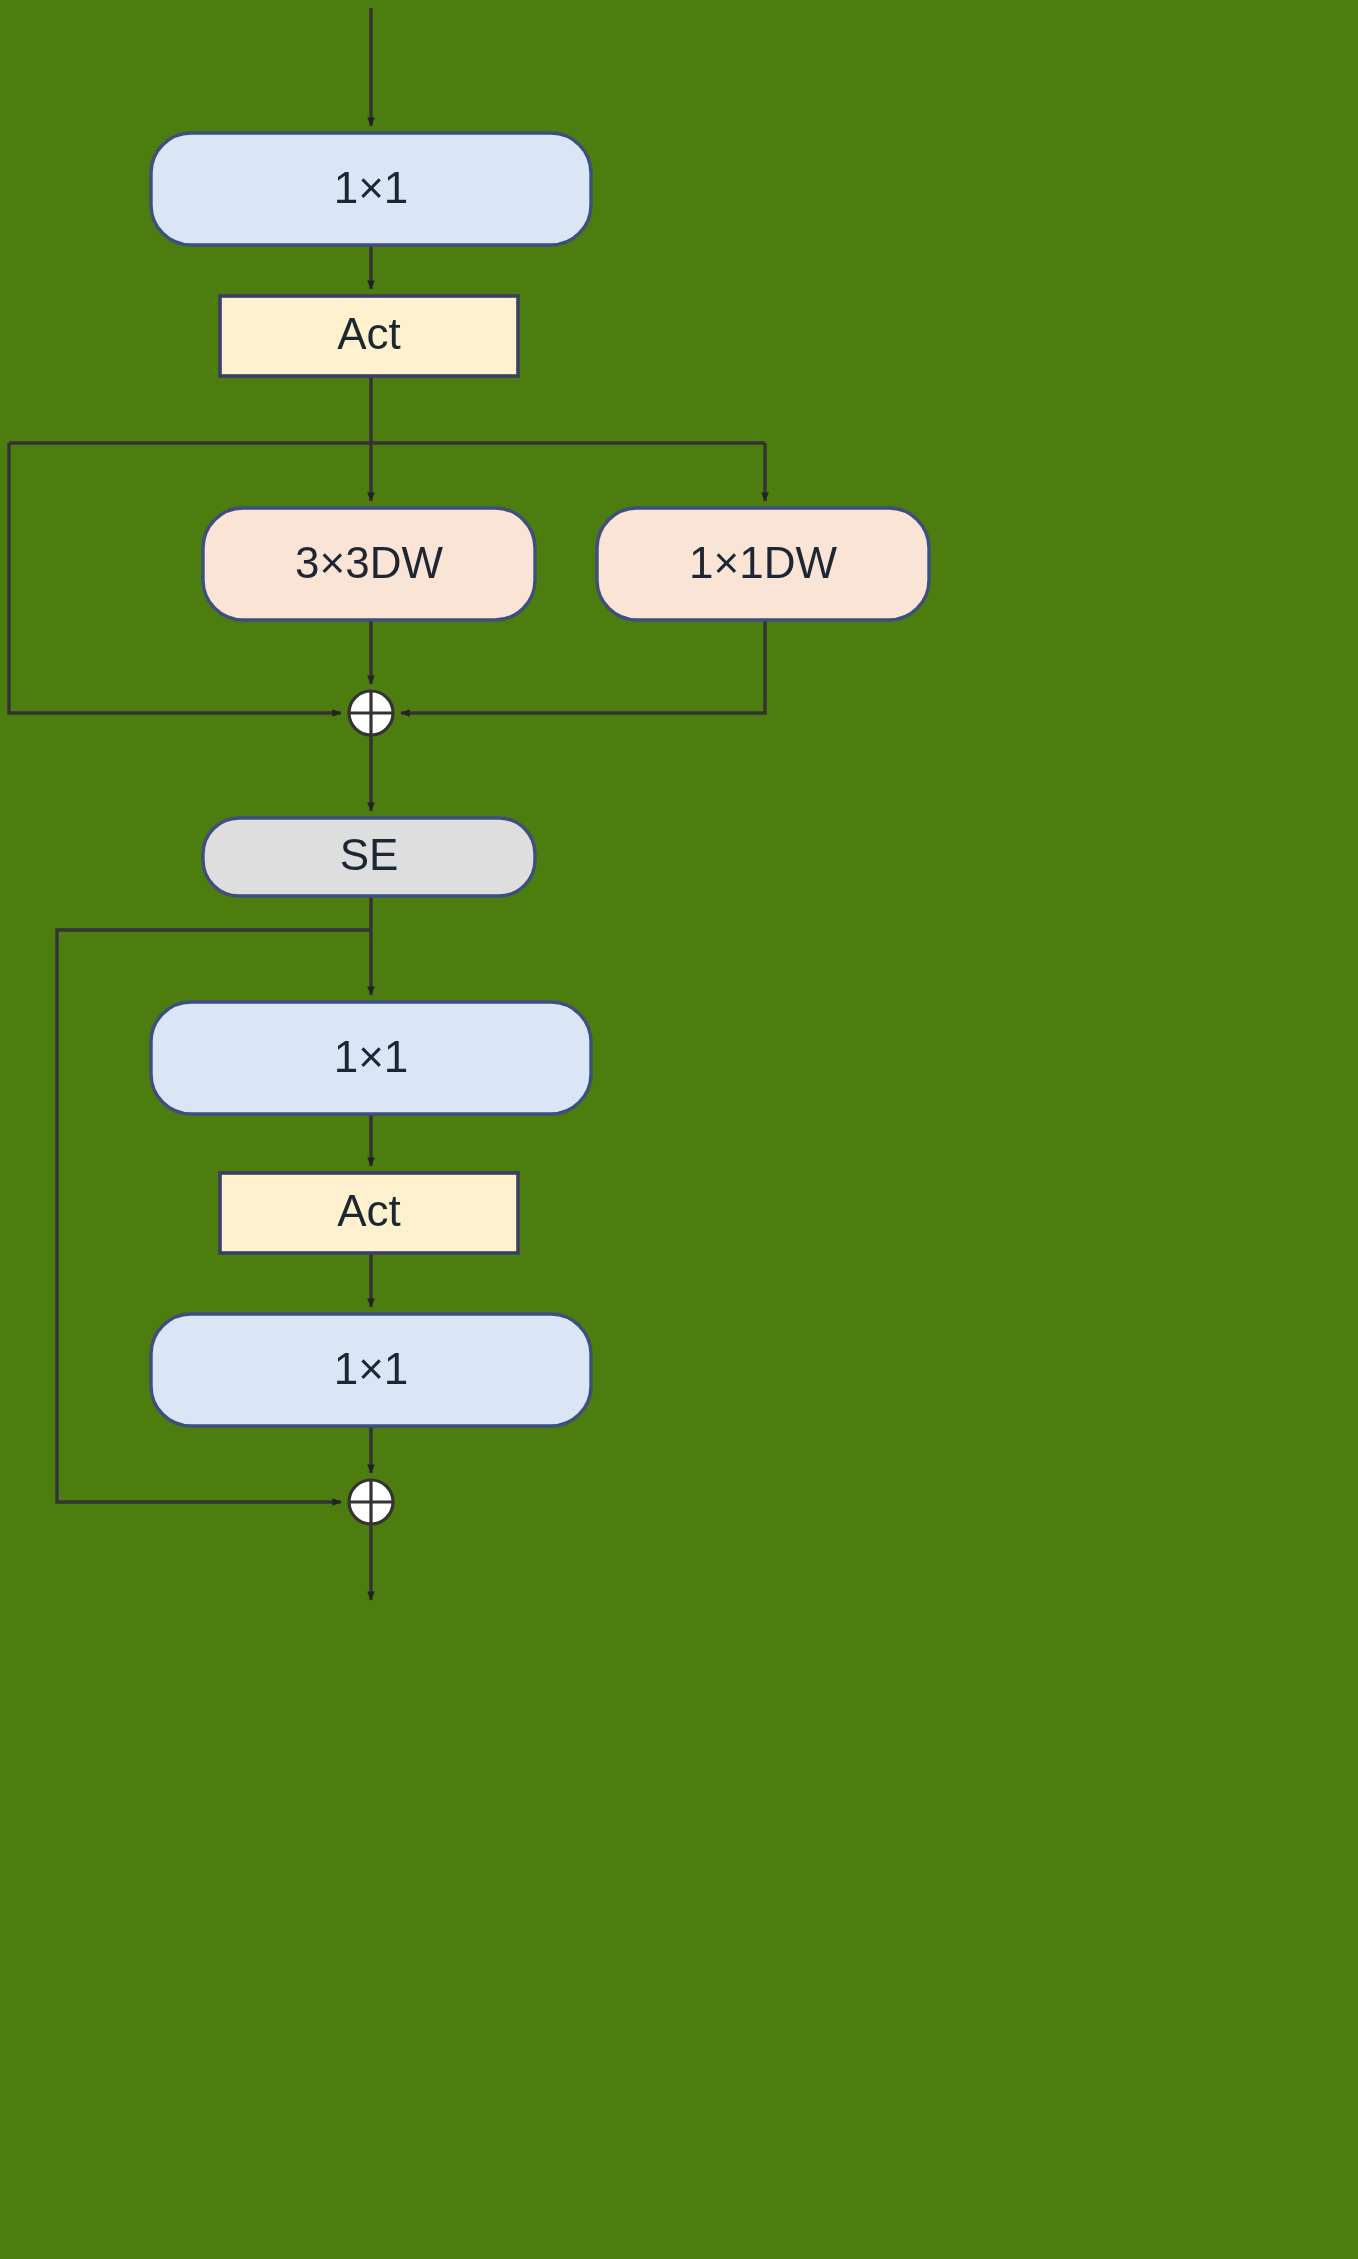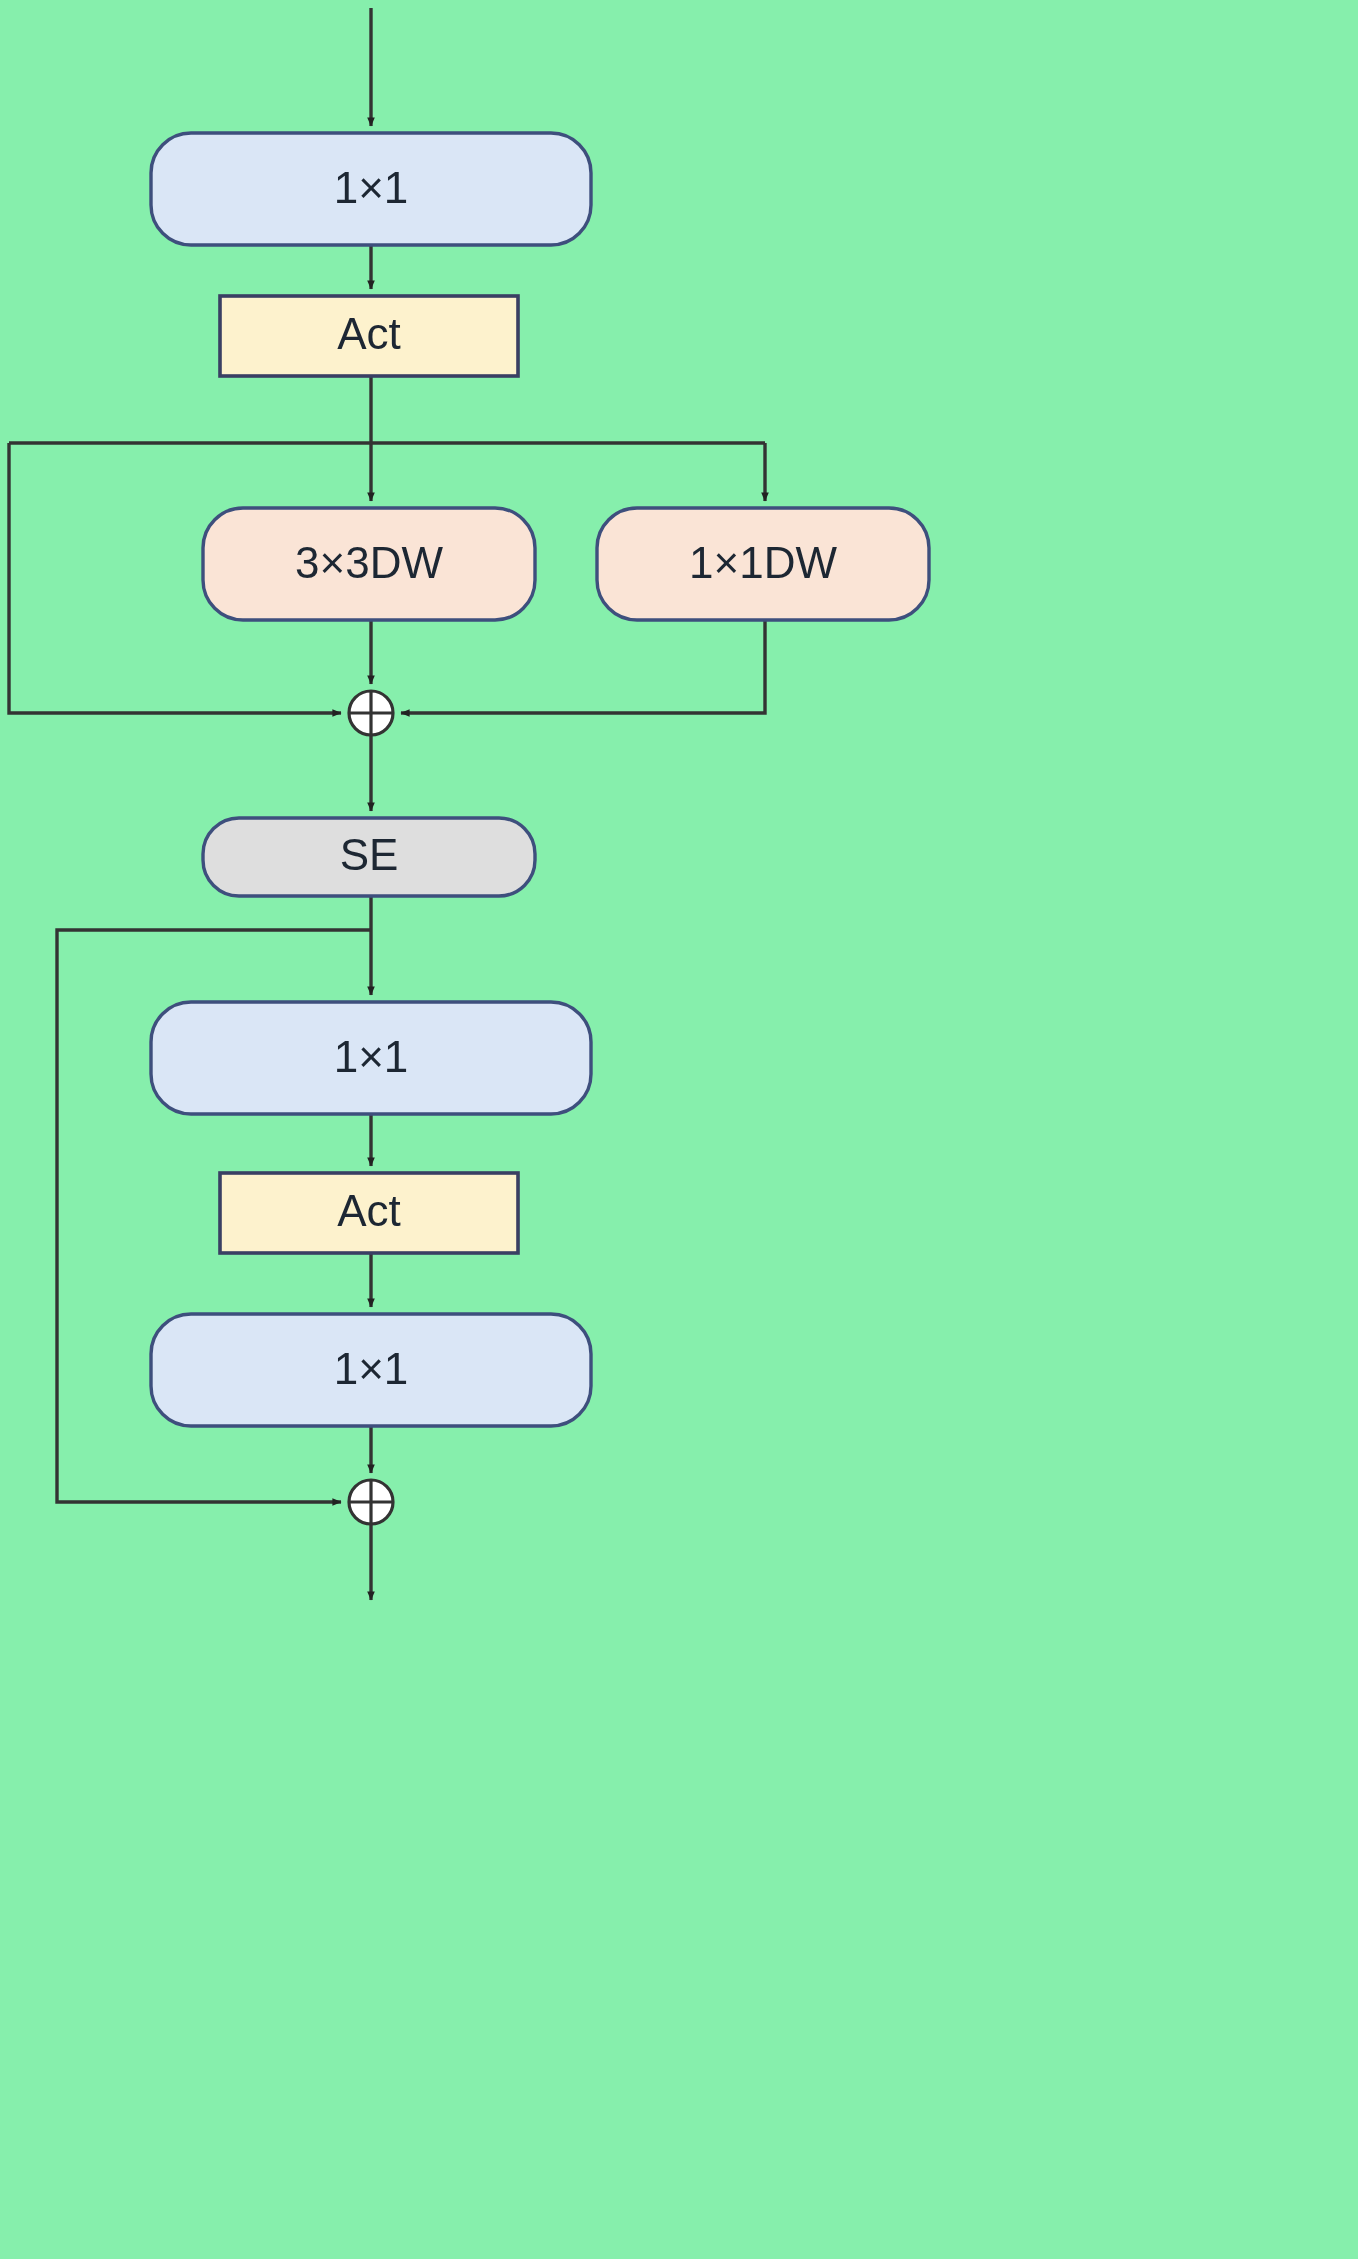--- a/index.html
+++ b/index.html
@@ -1,18 +1,18 @@
 <!DOCTYPE html>
 <html><head>
 <meta charset="utf-8">
 <title>Block Diagram</title>
 <style>
   html,body{margin:0;padding:0;background:#ffffff;}
   body{font-family:"Liberation Sans","DejaVu Sans",sans-serif;}
-  #stage{position:relative;width:1358px;height:2259px;background:#86efac;overflow:hidden;}
+  #stage{position:relative;width:1358px;height:2259px;background:#4d7c0f;overflow:hidden;}
   #stage svg{position:absolute;left:0;top:0;width:1358px;height:2259px;display:block;}
   .nodelabel{
     font-family:"Liberation Sans","DejaVu Sans",sans-serif;
     font-size:44px;
     fill:#1d2733;
     text-anchor:middle;
     dominant-baseline:middle;
   }
 </style>
 </head>

